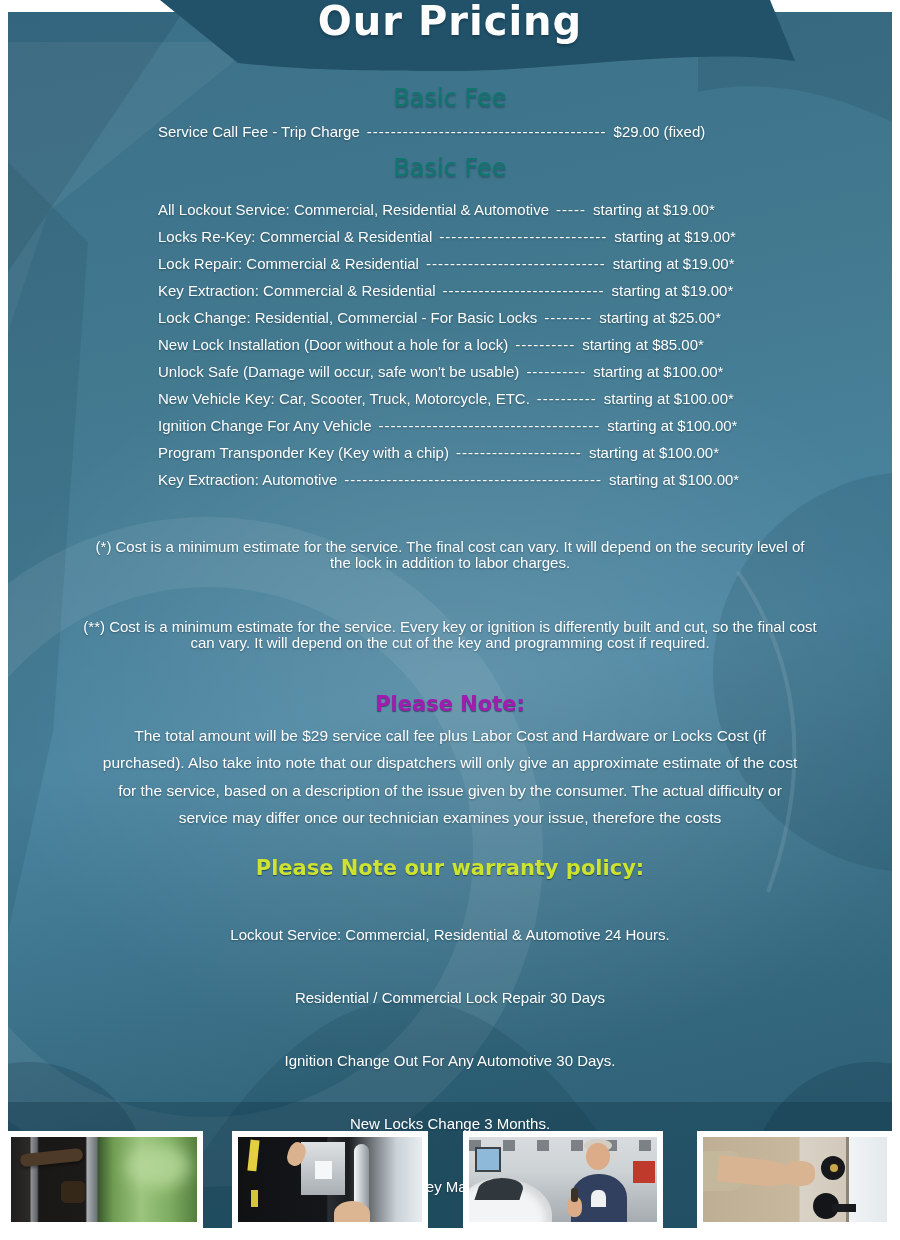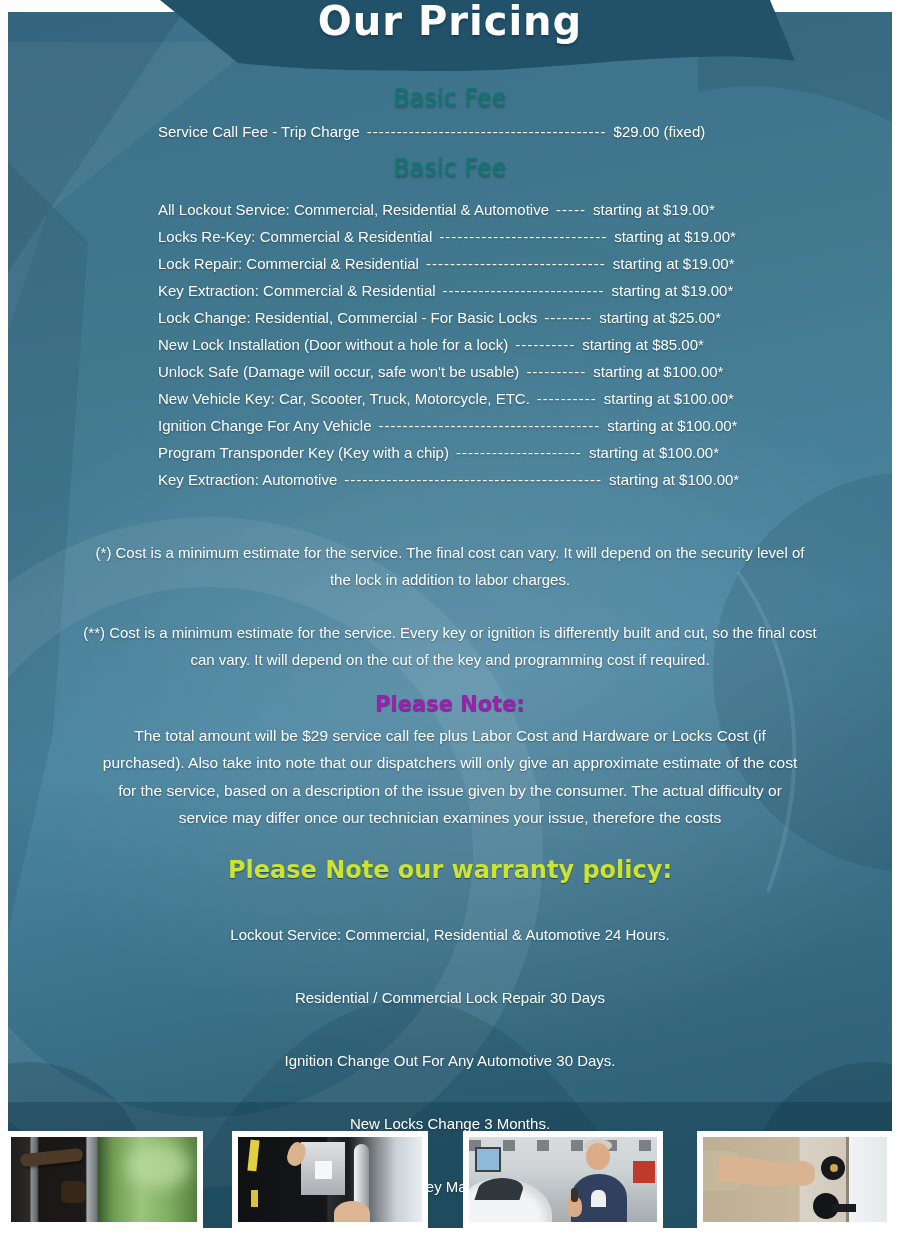--- a/index.html
+++ b/index.html
@@ -31,32 +31,32 @@
   }
   .h-basic1{top:84px;}
   .h-basic2{top:154px;}
   .rows{position:absolute;left:158px;width:640px;font-size:15px;}
   .rows-basic{top:118px;}
   .rows-services{top:196px;}
   .row{display:flex;gap:7px;white-space:nowrap;height:27px;align-items:center;
        text-shadow:0 1px 2px rgba(0,25,40,.4);}
   .row .dashes{letter-spacing:1px;overflow:hidden;}
   .note{
-    position:absolute;text-align:center;font-size:15px;line-height:27px;
+    position:absolute;text-align:center;font-size:15px;line-height:16px;
     text-shadow:0 1px 2px rgba(0,25,40,.4);
   }
   .fn1{left:90px;top:539px;width:720px;}
   .fn2{left:78px;top:619px;width:744px;}
   .yellow-heading{
     position:absolute;width:900px;text-align:center;font-weight:bold;
     font-family:"DejaVu Sans", sans-serif;
     text-shadow:0 1px 1px rgba(0,30,45,.55);
   }
   .h-note{top:692px;font-size:21px;color:#a21caf;}
-  .h-warranty{top:856px;font-size:24px;color:#cde32f;}
+  .h-warranty{top:856px;font-size:21px;color:#cde32f;}
   .para{
     position:absolute;left:100px;top:722px;width:700px;text-align:center;
     font-size:15.5px;line-height:27.3px;text-shadow:0 1px 2px rgba(0,25,40,.4);
   }
   .warranty-list{
     position:absolute;left:100px;top:885px;width:700px;text-align:center;
     font-size:15px;line-height:27px;text-shadow:0 1px 2px rgba(0,25,40,.4);
   }
   .warranty-list div{height:27px;margin-top:36px;}
   

